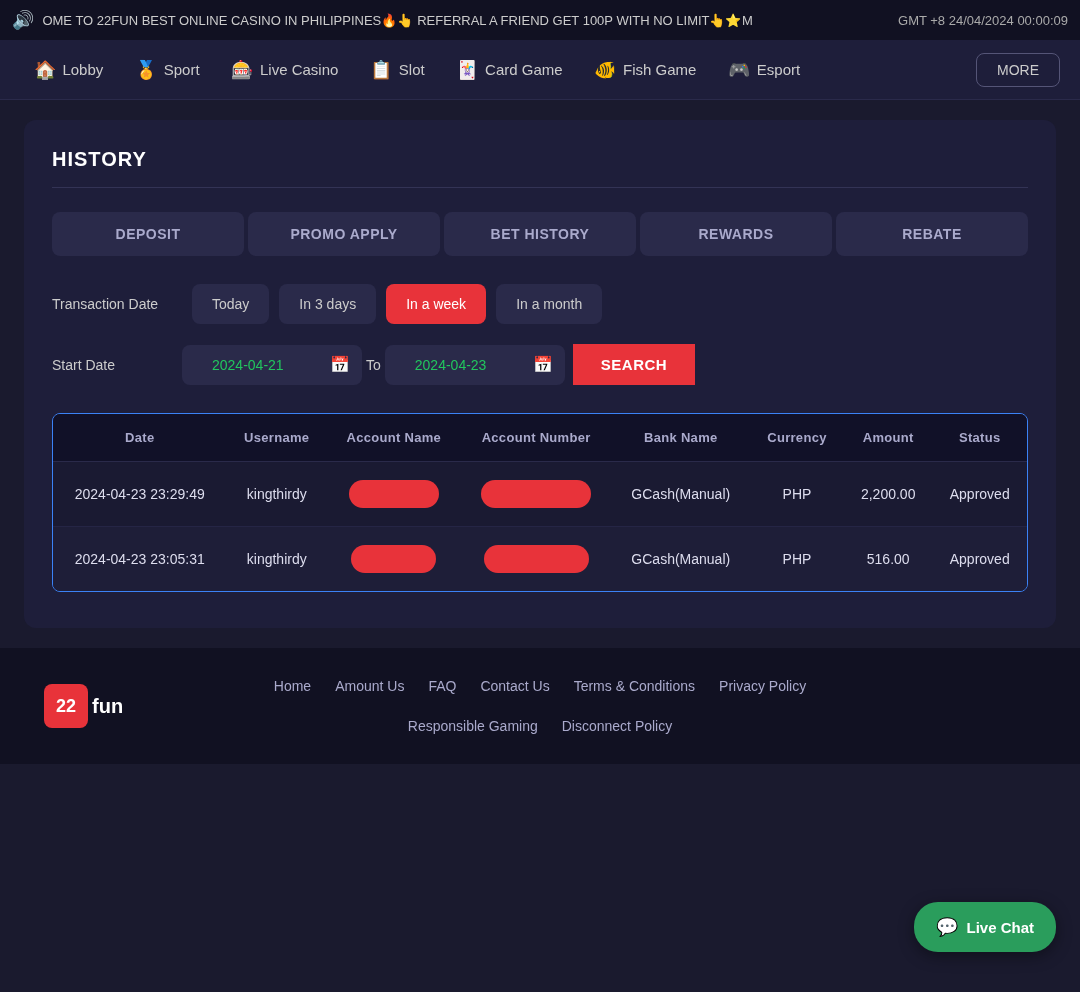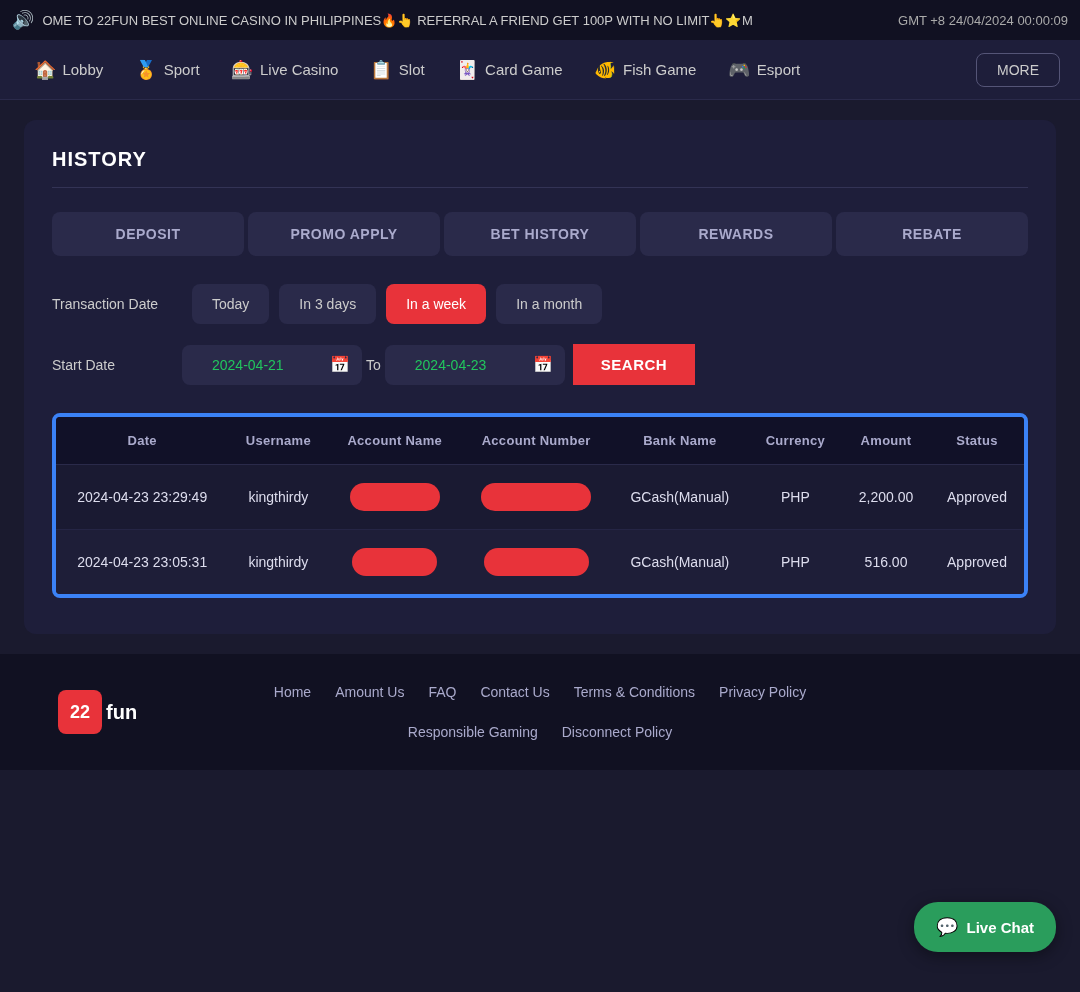--- a/index.html
+++ b/index.html
@@ -195,21 +195,21 @@
       font-weight: bold;
       cursor: pointer;
       letter-spacing: 0.5px;
       margin-left: 8px;
     }
 
     
     .table-wrapper {
       overflow-x: auto;
       border-radius: 8px;
-      border: 4px solid #3b82f6;
+      border: 1px solid #3b82f6;
     }
     table {
       width: 100%;
       border-collapse: collapse;
     }
     thead tr {
       background: #111128;
     }
     thead th {
       padding: 16px 12px;
@@ -265,21 +265,21 @@
       justify-content: center;
       gap: 24px;
       flex-wrap: wrap;
     }
 
     
     .footer-logo {
       display: flex;
       align-items: center;
       position: absolute;
-      left: 38px;
+      left: 24px;
     }
     .logo-box {
       background: #e8333a;
       border-radius: 8px;
       width: 44px;
       height: 44px;
       display: flex;
       align-items: center;
       justify-content: center;
       font-size: 18px;

